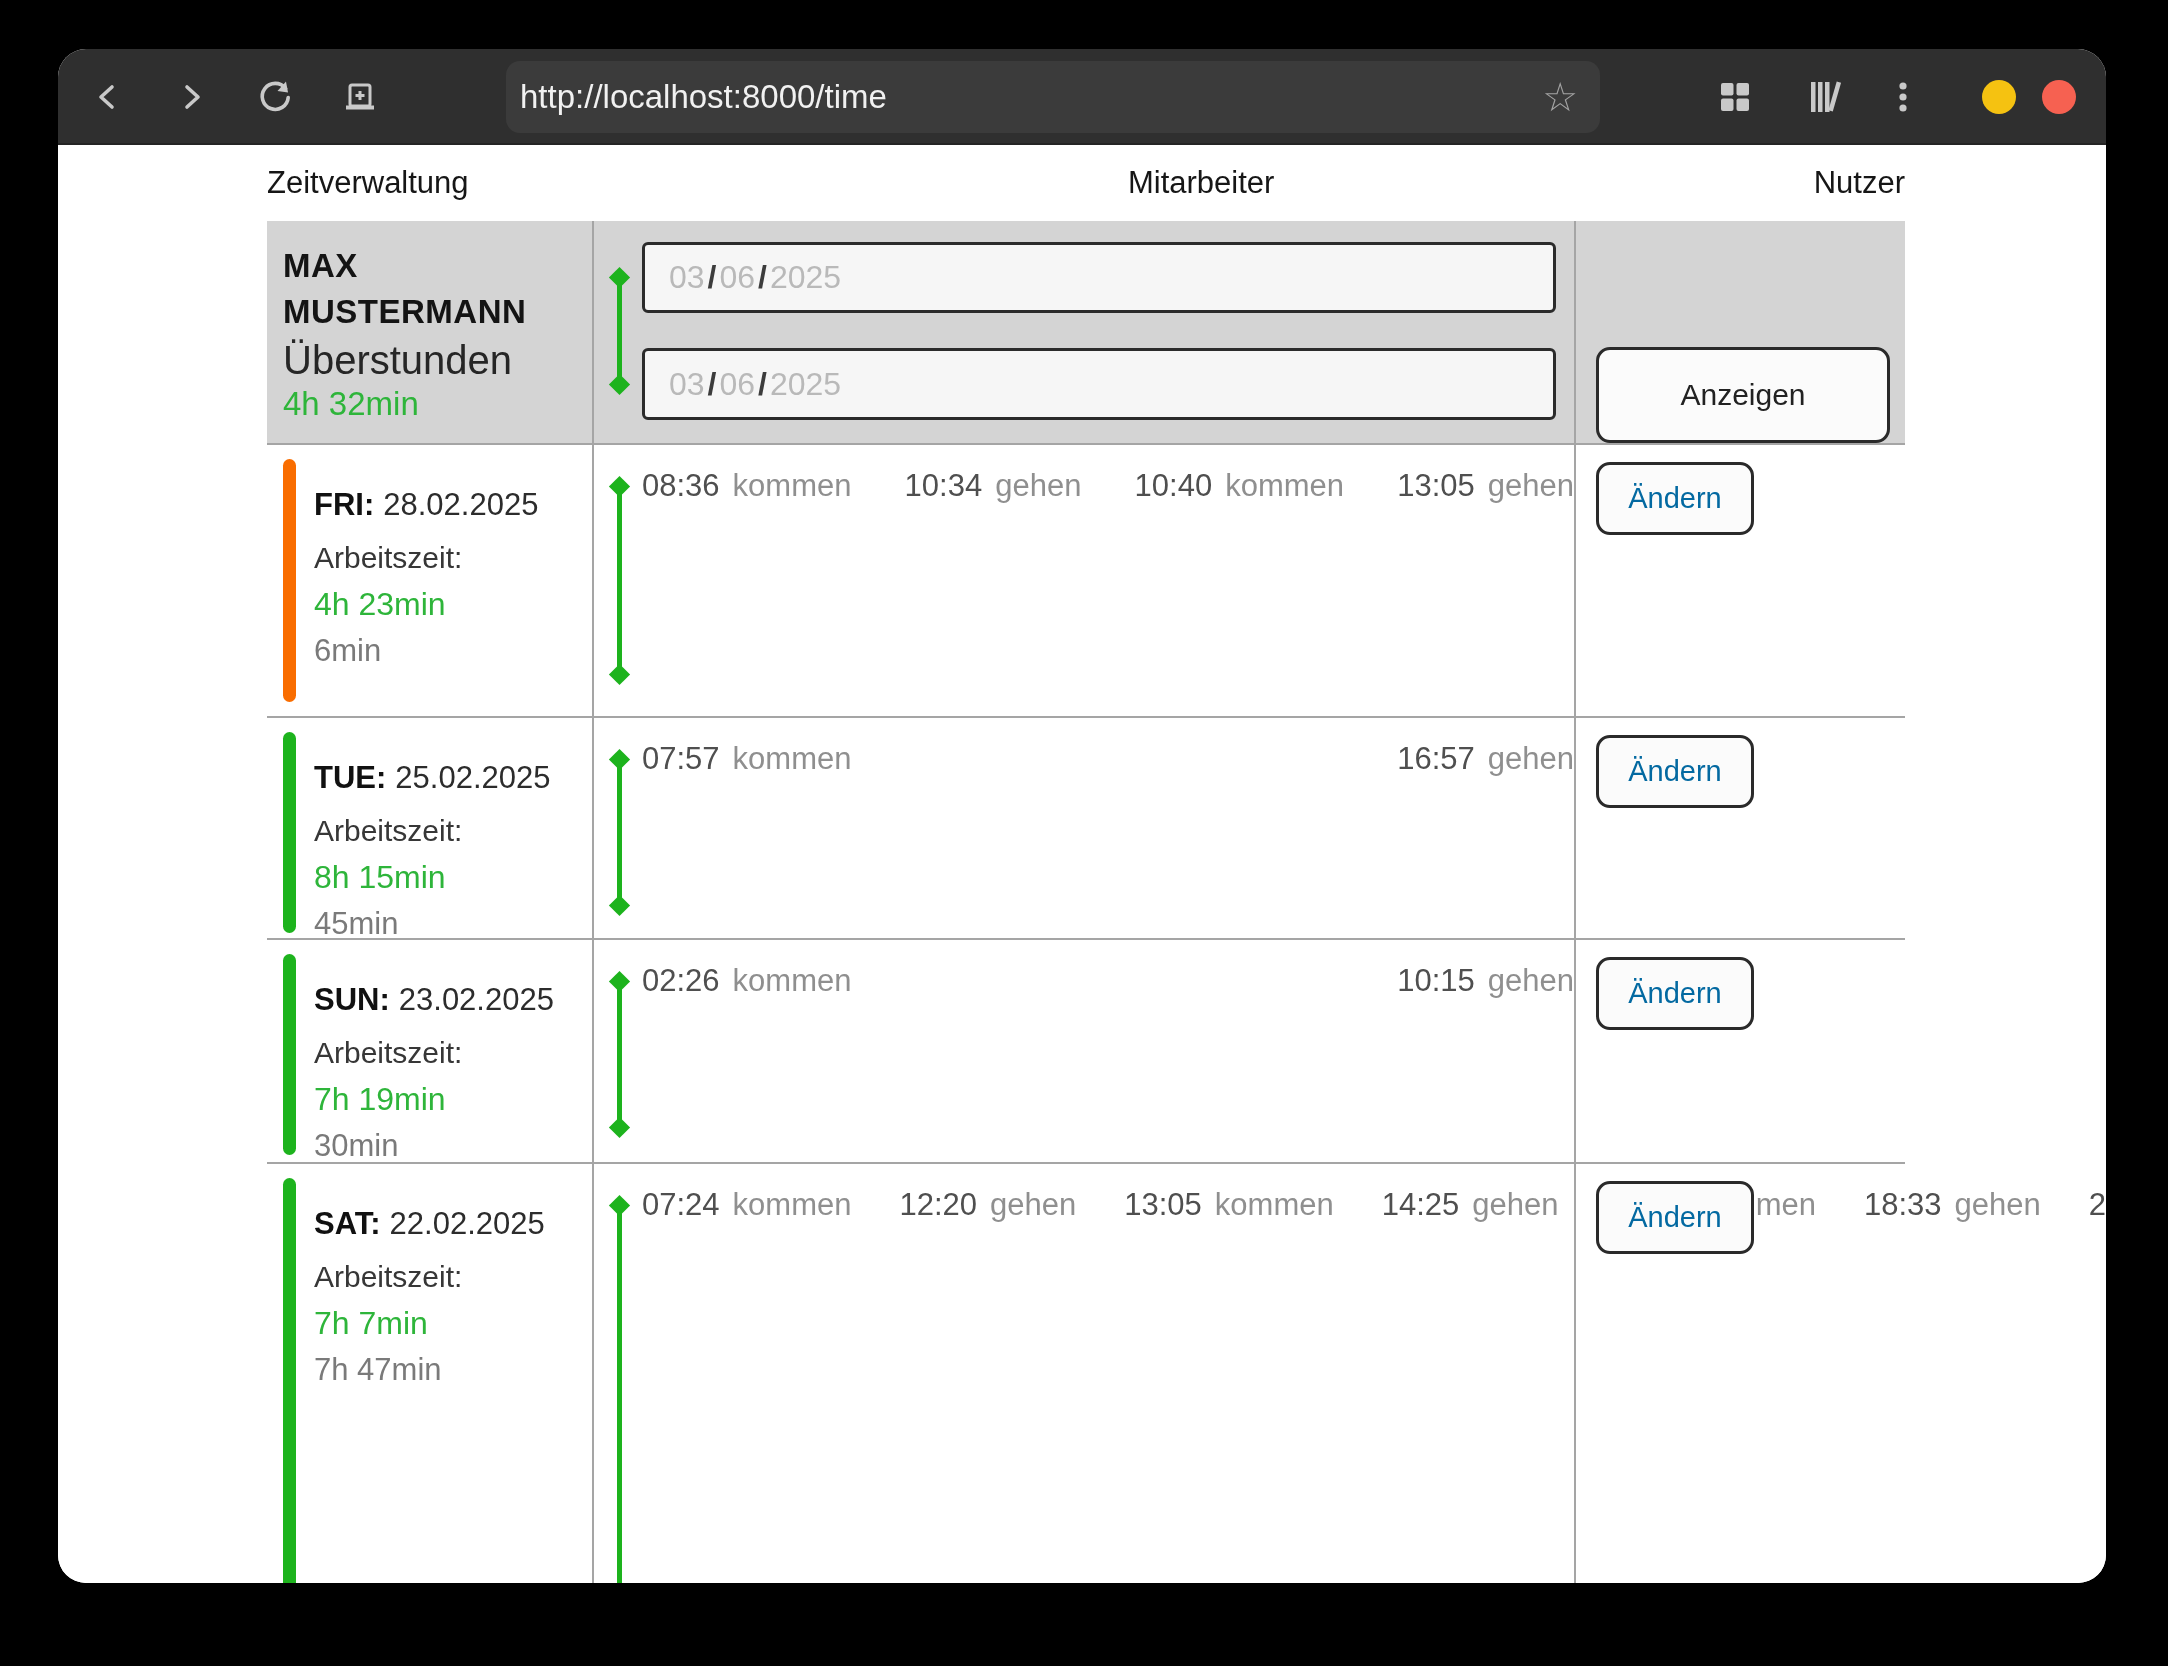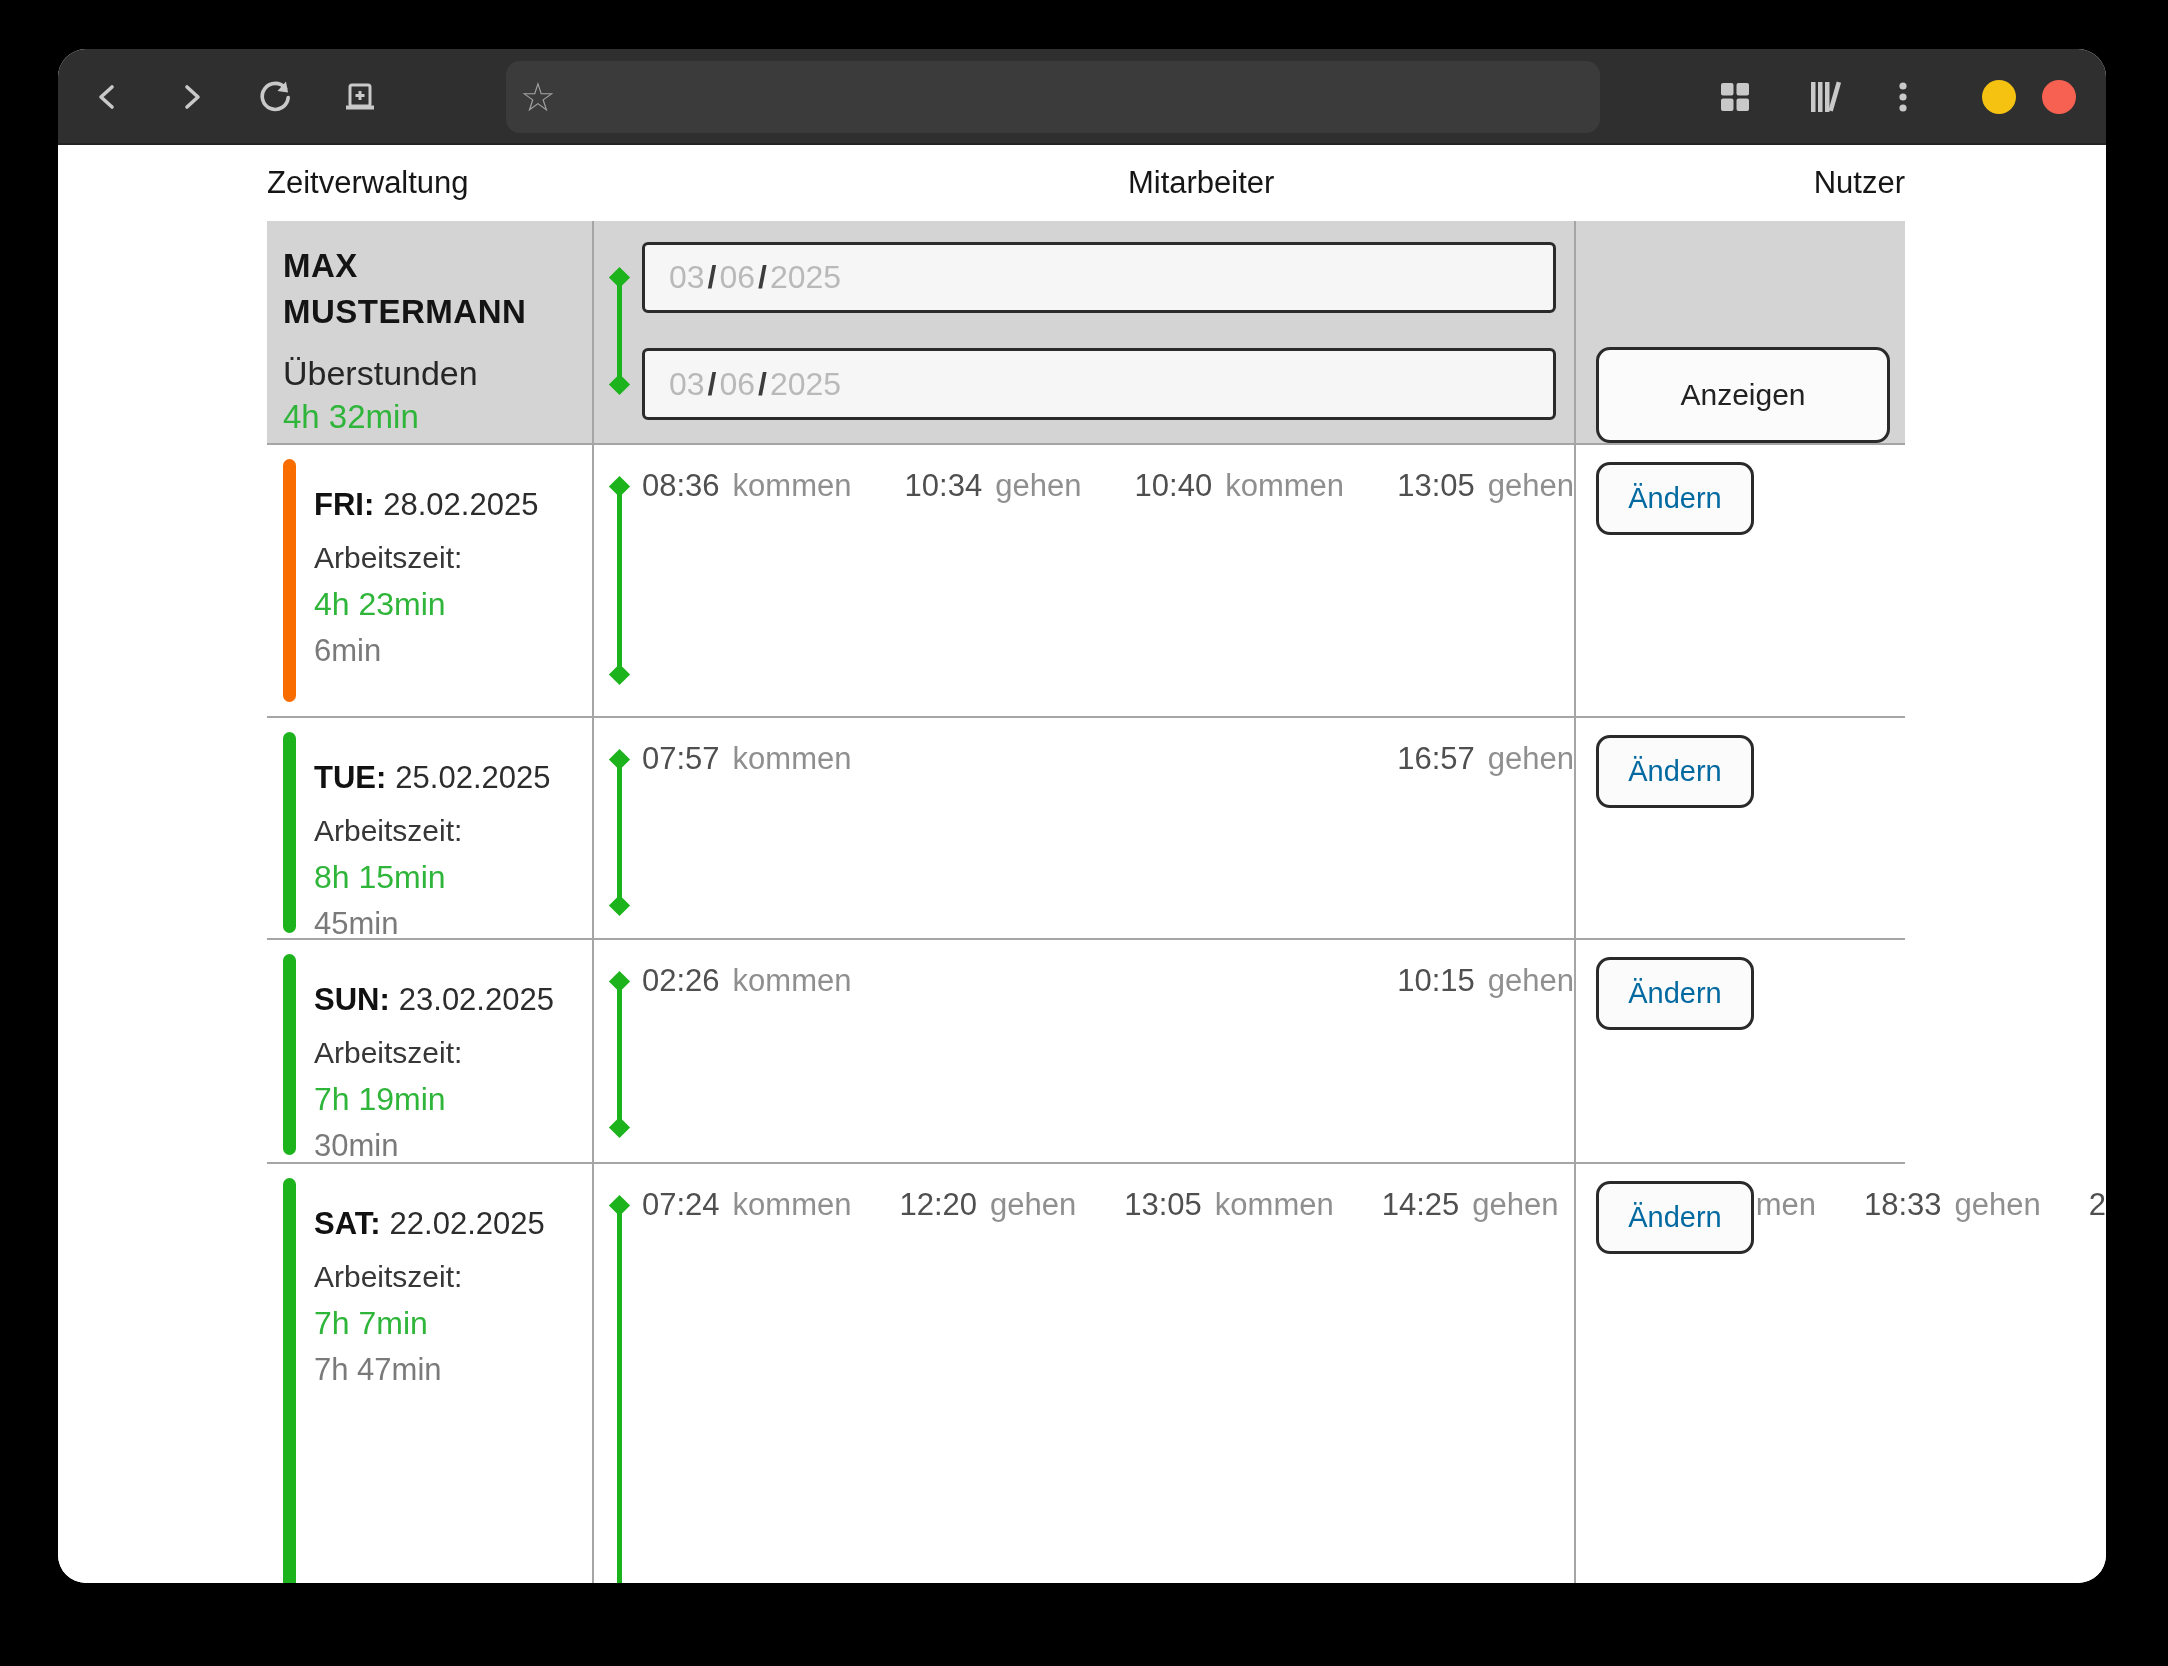--- a/index.html
+++ b/index.html
@@ -35,21 +35,21 @@
   .content { margin-left:209px; width:1638px; }
   .grid-row { display:grid; grid-template-columns:325px 982px 331px; position:relative; }
   .col1 { position:relative; }
   .col2 { position:relative; border-left:2px solid #a5a5a5; }
   .col3 { position:relative; border-left:2px solid #a5a5a5; }
 
   
   .header-card { height:222px; background:#d4d4d4; }
   .person { padding:22px 0 0 16px; }
   .person-name { font-size:33px; font-weight:bold; color:#141414; line-height:46px; letter-spacing:.5px; }
-  .person-label { font-size:34px; color:#262626; line-height:44px; margin-top:16px; }
+  .person-label { font-size:40px; color:#262626; line-height:44px; margin-top:3px; }
   .person-value { font-size:33px; line-height:44px; color:var(--green-text,#2eb53a); }
 
   .date-input { position:absolute; left:48px; width:914px; background:#f6f6f6;
                 border:3px solid #2b2b2b; border-radius:6px; display:flex; align-items:center;
                 padding-left:24px; font-size:32px; cursor:text; }
   .date-from { top:21px; height:71px; }
   .date-to { top:127px; height:72px; }
   .dt { color:#b9b9b9; }
   .dsep { color:#3c3c3c; font-weight:bold; padding:0 3px; }
 
@@ -112,20 +112,21 @@
     </div>
     <div class="tb-icon i-newtab">
       <svg viewBox="0 0 36 36">
         <rect x="8" y="6" width="20" height="21" rx="2" fill="none" stroke="#c9c9c9" stroke-width="3"></rect>
         <line x1="4" y1="28.5" x2="32" y2="28.5" stroke="#c9c9c9" stroke-width="4"></line>
         <path d="M18 12 v9 M13.5 16.5 h9" stroke="#c9c9c9" stroke-width="3"></path>
       </svg>
     </div>
 
     <div class="url-bar">
+      <span class="url-text">http://localhost:8000/time</span>
       <span class="star">☆</span>
     </div>
 
     <div class="tb-icon i-grid">
       <svg viewBox="0 0 36 36">
         <rect x="4" y="4" width="12.5" height="12.5" rx="2" fill="#c9c9c9"></rect>
         <rect x="19.5" y="4" width="12.5" height="12.5" rx="2" fill="#c9c9c9"></rect>
         <rect x="4" y="19.5" width="12.5" height="12.5" rx="2" fill="#c9c9c9"></rect>
         <rect x="19.5" y="19.5" width="12.5" height="12.5" rx="2" fill="#c9c9c9"></rect>
       </svg>

